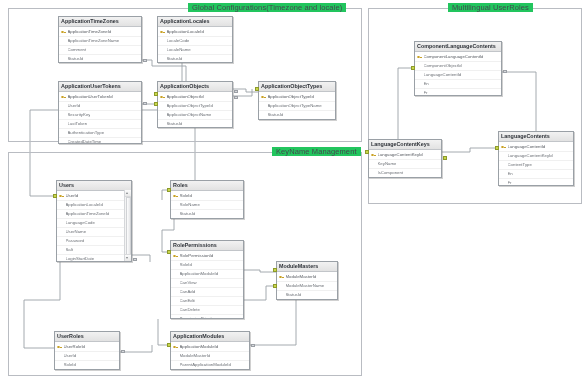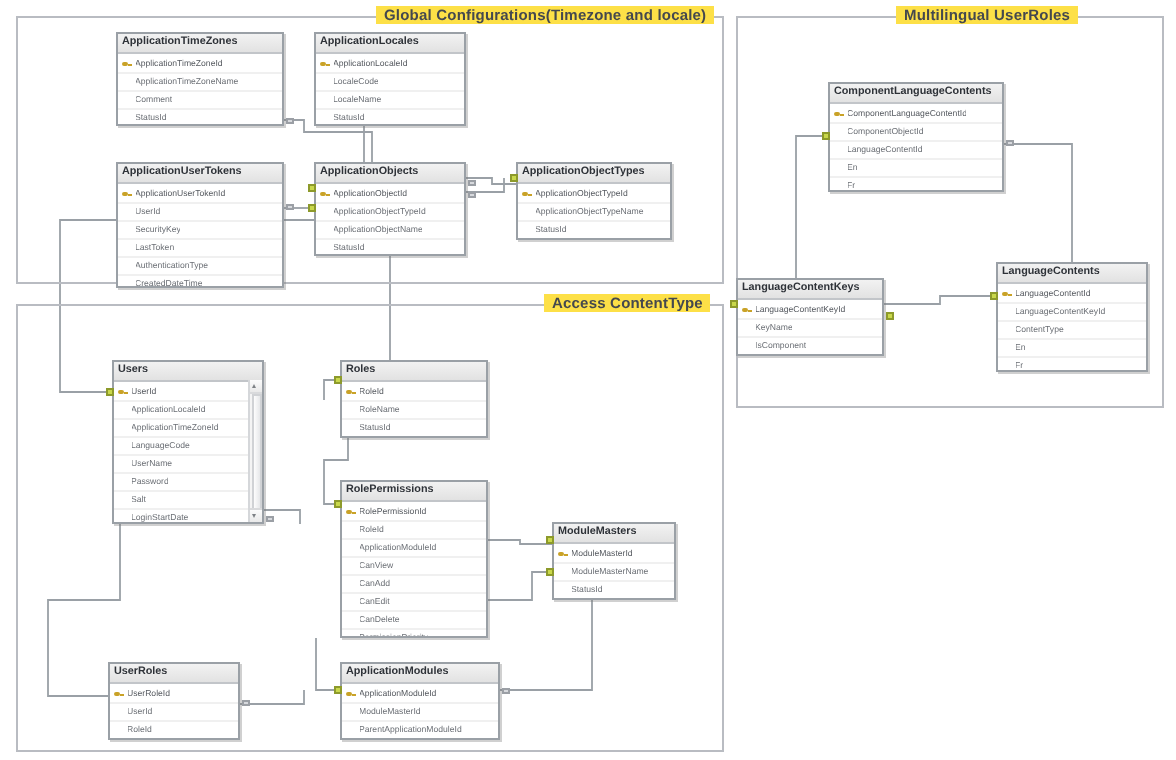--- a/index.html
+++ b/index.html
@@ -10,22 +10,22 @@
     overflow:hidden;
     position:relative;
   }
   #canvas{position:absolute;left:0;top:0;width:588px;height:380px;}
   svg.wires{position:absolute;left:0;top:0;width:588px;height:380px;pointer-events:none;}
 
   
   .group{position:absolute;border:1px solid #b9bcc2;background:transparent;}
   .group-title{
     position:absolute;
-    font-size:7.5px;font-weight:bold;color:#44484e;
-    background:#fde047;padding:0 4px;white-space:nowrap;
+    font-size:7.5px;font-weight:normal;color:#44484e;
+    background:#22c55e;padding:0 4px;white-space:nowrap;
     letter-spacing:0.1px;
   }
 
   
   .entity{
     position:absolute;
     background:#ffffff;
     border:1px solid #9aa0a6;
     box-shadow:1px 1px 0 rgba(120,120,120,.35);
     box-sizing:border-box;
@@ -124,21 +124,21 @@
       <path d="M 502 72 L 536 72 L 536 131" fill="none" stroke="#9aa0a6" stroke-width="0.9"></path>
       <path d="M 442 152 L 470 152 L 470 148 L 498 148" fill="none" stroke="#9aa0a6" stroke-width="0.9"></path>
     </svg>
 
   <div id="groups-layer">
       <div class="group" style="left: 8px; top: 8px; width: 352px; height: 132px;"></div>
       <div class="group-title" style="left: 188px; top: 3px;">Global Configurations(Timezone and locale)</div>
       <div class="group" style="left: 368px; top: 8px; width: 212px; height: 194px;"></div>
       <div class="group-title" style="left: 448px; top: 3px;">Multilingual UserRoles</div>
       <div class="group" style="left: 8px; top: 152px; width: 352px; height: 222px;"></div>
-      <div class="group-title" style="left: 272px; top: 147px;">Access ContentType</div>
+      <div class="group-title" style="left: 272px; top: 147px;">KeyName Management</div>
     </div>
   <div id="entities-layer">
       <div class="entity" style="left: 58px; top: 16px; width: 84px; height: 47px;">
         <div class="entity-header">ApplicationTimeZones</div>
         <div class="entity-body">
           <div class="field pk">
             <span class="key-icon"></span>
             <span class="field-name">ApplicationTimeZoneId</span>
           </div>
           <div class="field">

